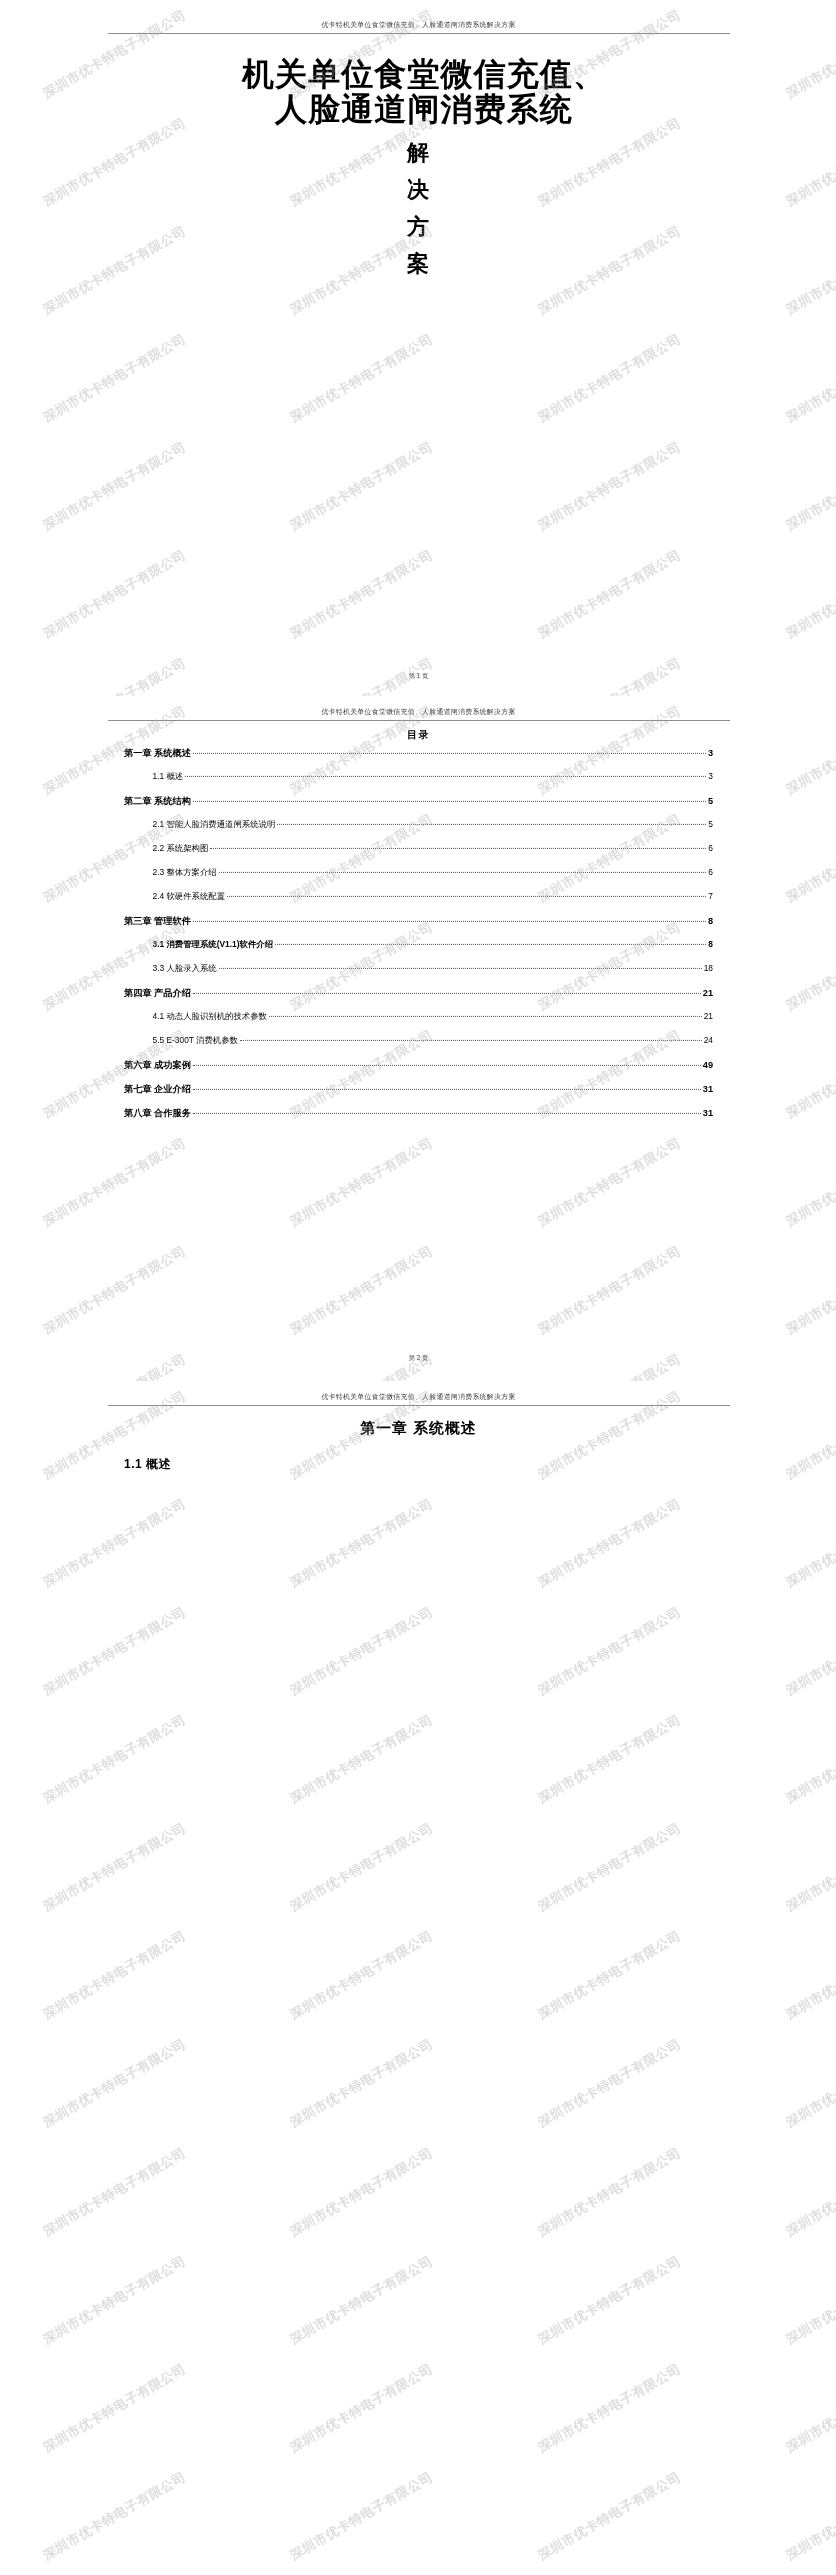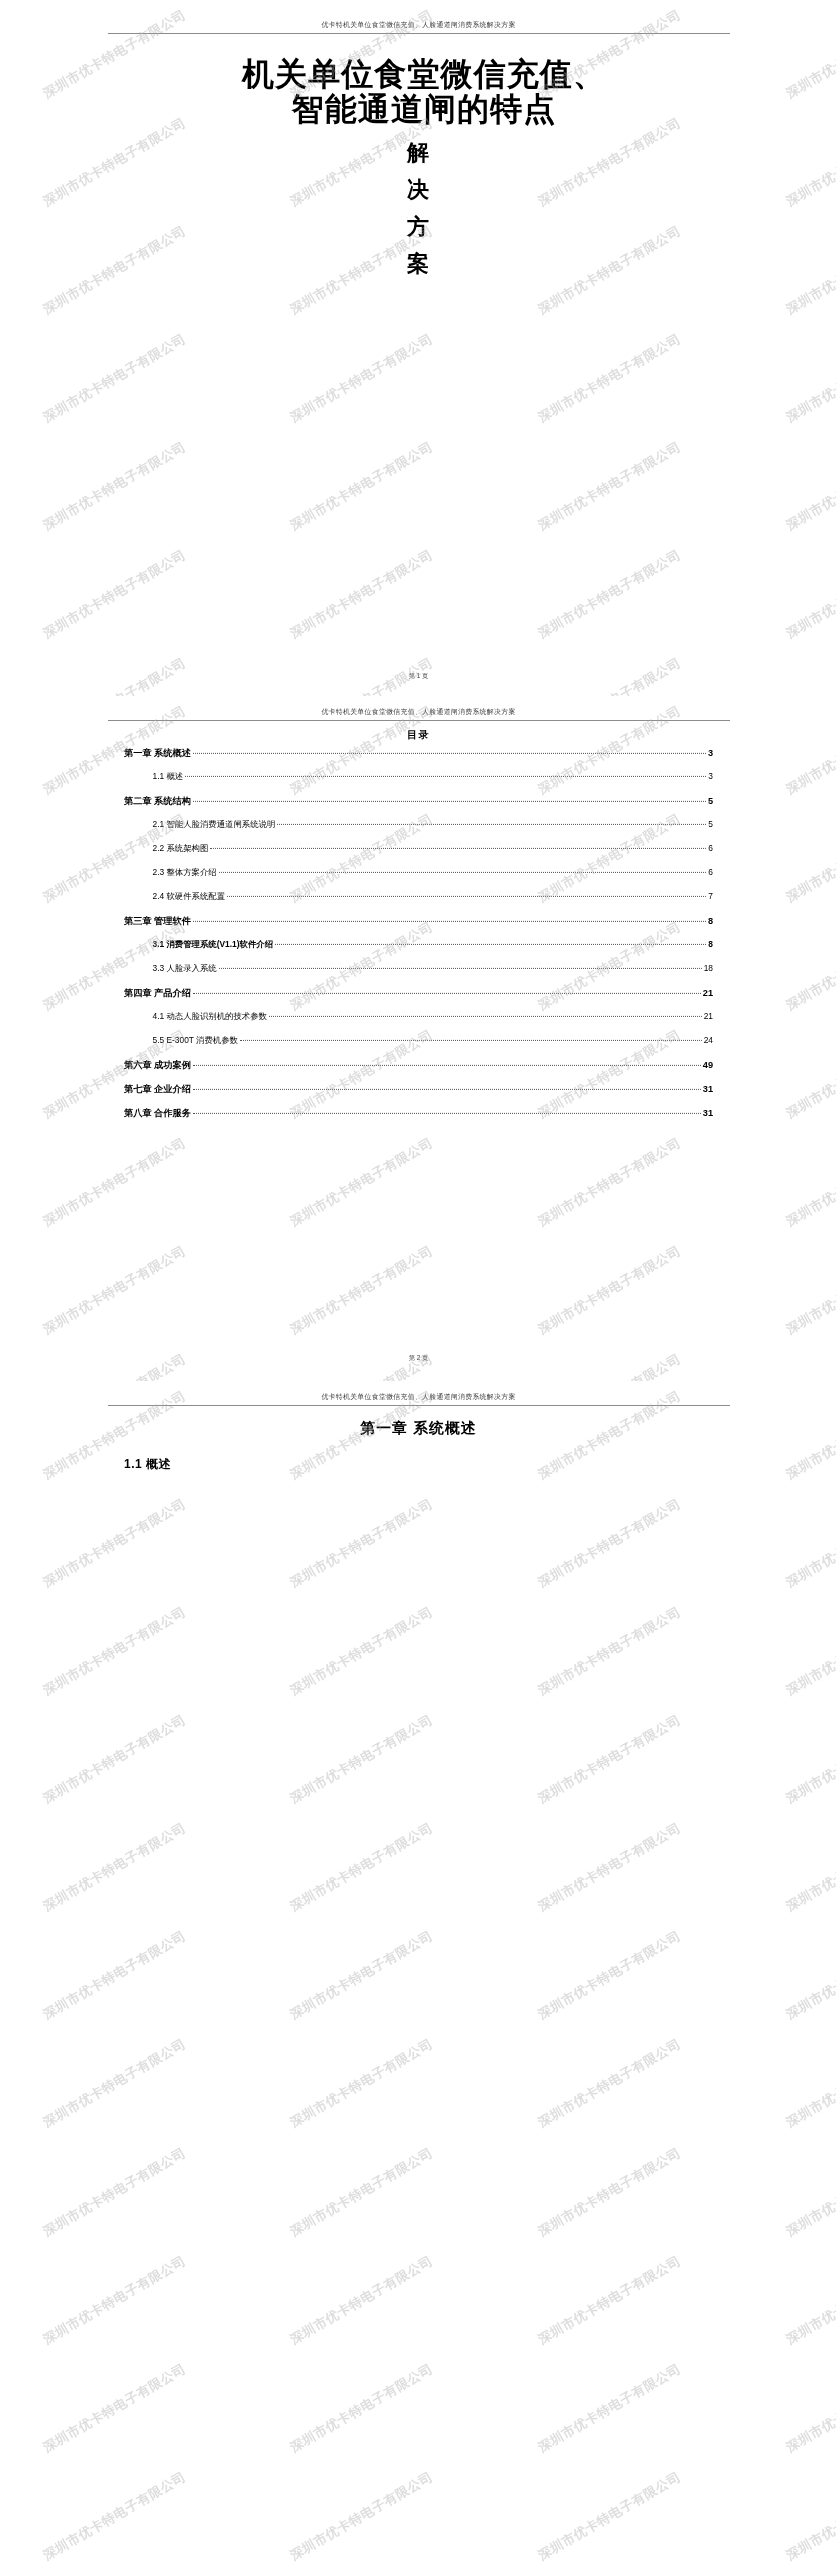--- a/index.html
+++ b/index.html
@@ -226,21 +226,21 @@
         <span class="wm" style="left: 783px; top: 735px;">深圳市优卡特电子有限公司</span>
       </div>
 
     <div class="page-header" id="p1-header">
       <span>优卡特机关单位食堂微信充值、人脸通道闸消费系统解决方案</span>
       <div class="hdr-rule"></div>
     </div>
 
     <div class="cover-title">
       <span>机关单位食堂微信充值、</span>
-      <span class="line2">智能通道闸的特点</span>
+      <span class="line2">人脸通道闸消费系统</span>
     </div>
 
     <div class="cover-stack">
       <div>解</div>
       <div>决</div>
       <div>方</div>
       <div>案</div>
     </div>
 
     <div class="footer-pageno" id="p1-footer">第 1 页</div>

